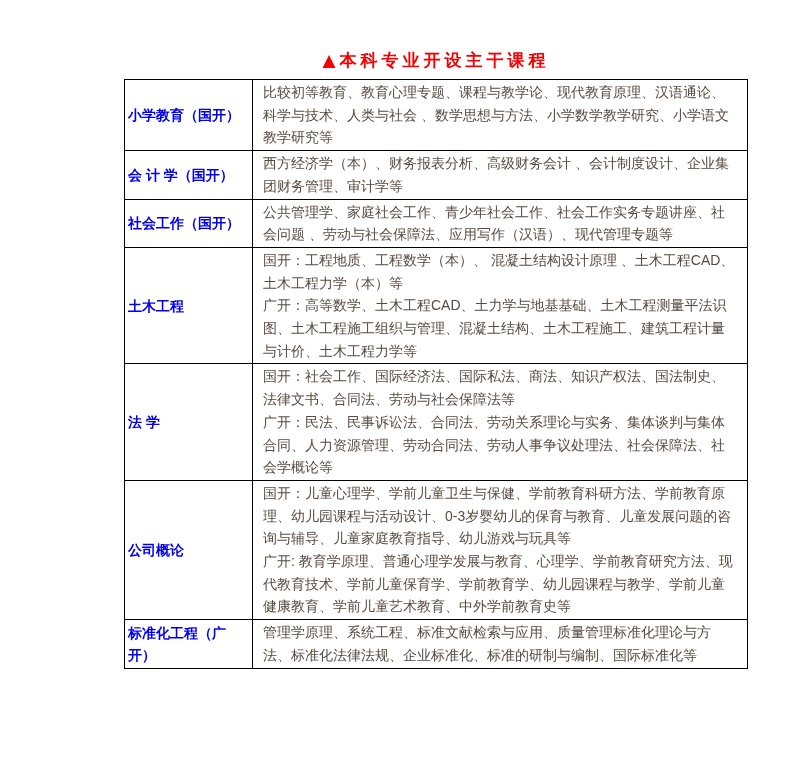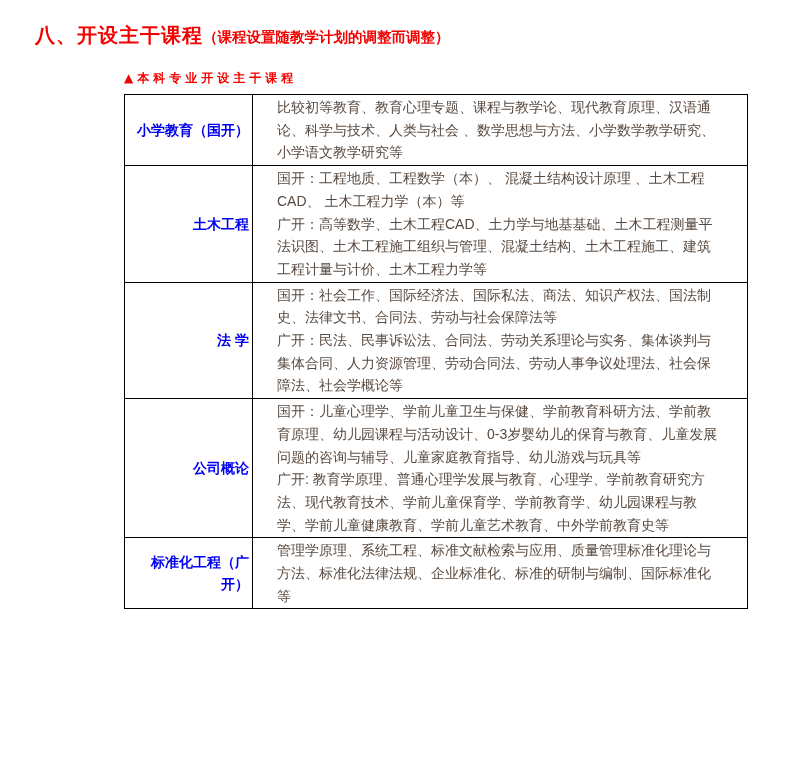--- a/index.html
+++ b/index.html
@@ -25,75 +25,87 @@
   .doc-title .main {
     font-size: 20px;
     font-weight: bold;
     letter-spacing: 1px;
   }
   .doc-title .note {
     font-size: 14.5px;
     font-weight: bold;
   }
   .table-caption {
-    margin-top: 20px;
+    margin-top: 36px;
     margin-left: 124px;
     width: 624px;
+    text-align: center;
     color: var(--title-red, #f40000);
     font-family: "DejaVu Serif", serif;
     font-weight: bold;
-    font-size: 12px;
+    font-size: 17px;
     letter-spacing: 4px;
   }
   table.course-table {
     margin-top: 7px;
     margin-left: 124px;
     width: 624px;
     border-collapse: collapse;
     table-layout: fixed;
   }
   table.course-table td {
     border: 1px solid #000000;
   }
   td.program {
     width: 121px;
-    text-align: right;
+    text-align: left;
     vertical-align: middle;
     color: var(--program-blue, #0000ee);
     font-weight: bold;
     font-size: 14px;
     line-height: 22px;
     padding: 2px 3px;
   }
   td.courses {
     color: var(--course-text, #584a40);
     font-size: 14px;
     line-height: 22.7px;
-    padding: 1px 24px;
+    padding: 1px 10px;
     vertical-align: middle;
   }
   td.courses .seg b {
     font-weight: normal;
   }
 </style>
 </head>
 <body>
 
 <div class="doc">
 
-  <h1 class="doc-title"><span class="main">八、开设主干课程</span><span class="note">（课程设置随教学计划的调整而调整）</span></h1>
 
   <div class="table-caption">▲本科专业开设主干课程</div>
 
   <table class="course-table">
     <tbody>
         <tr>
           <td class="program">小学教育（国开）</td>
           <td class="courses">
             <div class="seg"><span>比较初等教育、教育心理专题、课程与教学论、现代教育原理、汉语通论、科学与技术、人类与社会 、数学思想与方法、小学数学教学研究、小学语文教学研究等</span></div>
+          </td>
+        </tr>
+        <tr>
+          <td class="program">会 计 学（国开）</td>
+          <td class="courses">
+            <div class="seg"><span>西方经济学（本）、财务报表分析、高级财务会计 、会计制度设计、企业集团财务管理、审计学等</span></div>
+          </td>
+        </tr>
+        <tr>
+          <td class="program">社会工作（国开）</td>
+          <td class="courses">
+            <div class="seg"><span>公共管理学、家庭社会工作、青少年社会工作、社会工作实务专题讲座、社会问题 、劳动与社会保障法、应用写作（汉语）、现代管理专题等</span></div>
           </td>
         </tr>
         <tr>
           <td class="program">土木工程</td>
           <td class="courses">
             <div class="seg"><b>国开：</b><span>工程地质、工程数学（本）、 混凝土结构设计原理 、土木工程CAD、 土木工程力学（本）等</span></div>
             <div class="seg"><b>广开：</b><span>高等数学、土木工程CAD、土力学与地基基础、土木工程测量平法识图、土木工程施工组织与管理、混凝土结构、土木工程施工、建筑工程计量与计价、土木工程力学等</span></div>
           </td>
         </tr>
         <tr>

